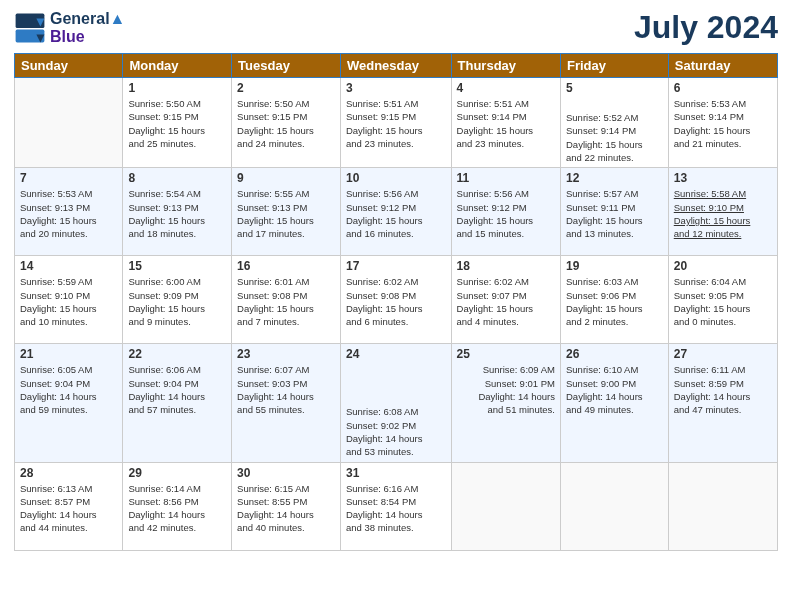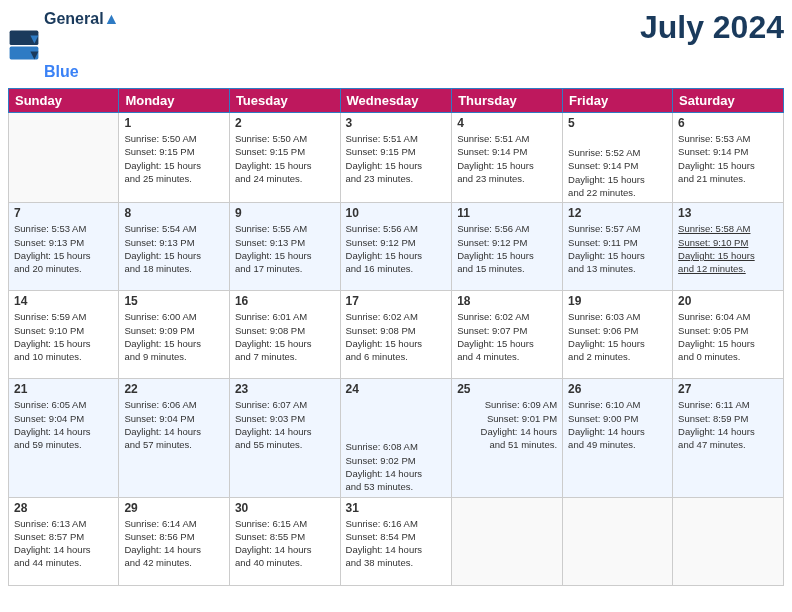--- a/index.html
+++ b/index.html
@@ -6,21 +6,21 @@
     body {
       width: 792px;
       height: 612px;
       font-family: Arial, sans-serif;
       background: #fff;
       overflow: hidden;
     }
     .page {
       width: 792px;
       height: 612px;
-      padding: 10px 8px;
+      padding: 10px 14px;
     }
     .header {
       display: flex;
       justify-content: space-between;
       align-items: flex-start;
       margin-bottom: 8px;
     }
     .logo {
       display: flex;
       align-items: center;
@@ -42,21 +42,21 @@
     .location {
       font-size: 14px;
       color: #333;
     }
     .calendar {
       width: 100%;
       border-collapse: collapse;
       border: 1px solid #ccc;
     }
     .calendar th {
-      background: #be185d;
+      background: #a16207;
       color: #fff;
       text-align: left;
       padding: 4px 6px;
       font-size: 13px;
       font-weight: bold;
       border: 1px solid #2e7bc4;
     }
     .calendar td {
       vertical-align: top;
       border: 1px solid #ccc;
@@ -93,21 +93,21 @@
   <div class="header">
     <div class="logo">
       <svg class="logo-icon" viewBox="0 0 40 40">
         <rect x="2" y="2" width="36" height="18" rx="2" fill="#1a3a5c"></rect>
         <rect x="2" y="22" width="36" height="16" rx="2" fill="#2e7bc4"></rect>
         <polygon points="28,8 38,8 33,18" fill="#2e7bc4"></polygon>
         <polygon points="28,28 38,28 33,38" fill="#1a3a5c"></polygon>
       </svg>
       <div>
         <div style="font-size:16px;font-weight:bold;color:#1a3a5c;line-height:1.1;">General<span style="color:#2e7bc4;">▲</span></div>
-        <div style="font-size:16px;font-weight:bold;color:#3b82f6;line-height:1.1;margin-top:35px;">Blue</div>
+        <div style="font-size:16px;font-weight:bold;color:#4c1d95;line-height:1.1;">Blue</div>
       </div>
     </div>
     <div class="title-block">
       <div class="month-year">July 2024</div>
     </div>
   </div>
 
   <table class="calendar">
     <thead>
       <tr>

